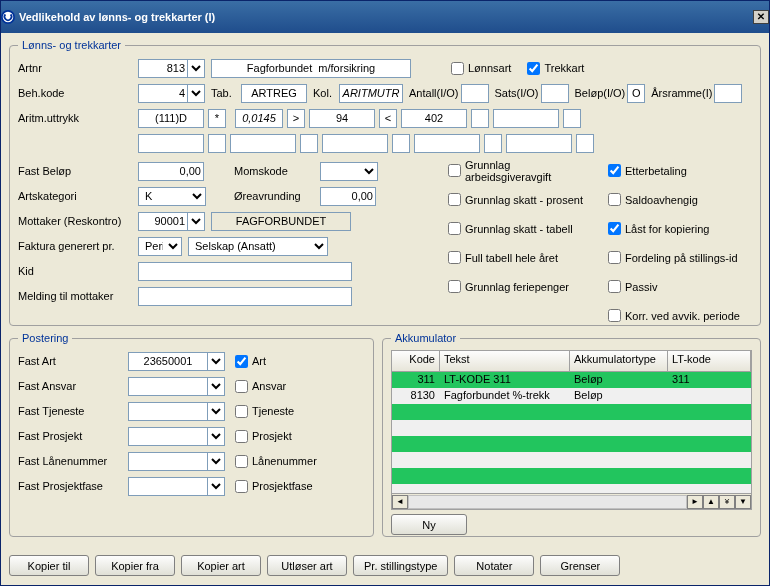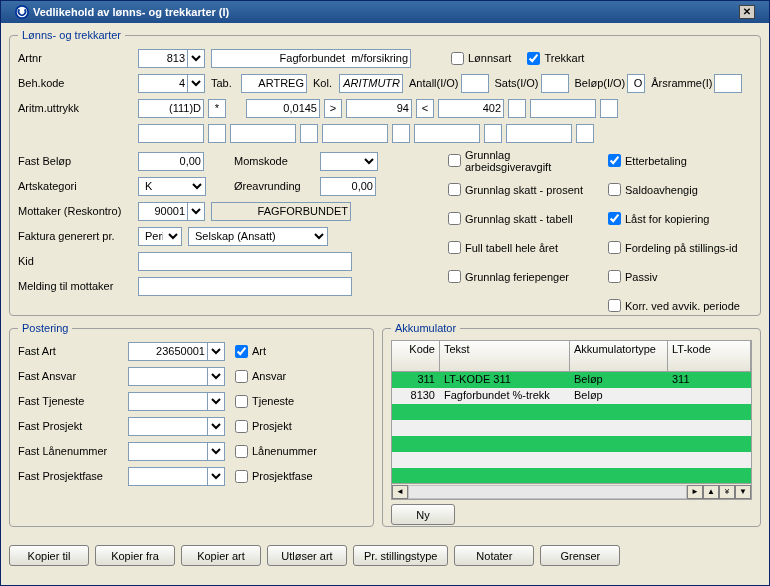--- a/index.html
+++ b/index.html
@@ -1,56 +1,56 @@
 <!DOCTYPE html>
 <html><head>
 <meta charset="utf-8">
 <style>
 * { box-sizing: border-box; font-family: Tahoma, Arial, sans-serif; font-size: 11px; }
 body { margin: 0; background: #ece9d8; }
 .window { width: 770px; height: 586px; background: #ece9d8; border: 1px solid #0a246a; position: relative; }
-.titlebar { height: 22px; background: linear-gradient(to bottom, #3a6ea5, #1f4d8c); color: #fff; display: flex; align-items: center; padding: 0 14px; font-weight: bold; }
+.titlebar { height: 32px; background: linear-gradient(to bottom, #3a6ea5, #1f4d8c); color: #fff; display: flex; align-items: center; padding: 0 0; font-weight: bold; }
 .titlebar .icon { width: 14px; height: 14px; margin-right: 4px; }
 .titlebar .title { flex: 1; }
 .titlebar .close { width: 16px; height: 14px; background: #d4d0c8; border: 1px solid #404040; color: #000; text-align: center; line-height: 12px; font-size: 10px; cursor: default; font-family: Arial; font-weight: bold; }
 .body { padding: 6px 8px 8px 8px; }
 fieldset { border: 1px solid #a0a0a0; border-radius: 4px; padding: 6px 8px 1px 8px; margin: 0 0 6px 0; }
 legend { color: #003399; padding: 0 4px; }
 .row { display: flex; align-items: center; min-height: 22px; margin-bottom: 3px; }
 .label { color: #000; }
 .label-col { width: 120px; flex-shrink: 0; }
 input[type=text], select { height: 19px; border: 1px solid #7f9db9; background: #fff; padding: 1px 2px; }
-input[type=text] { text-align: right; }
+input[type=text] { text-align: center; }
 input.num { text-align: right; }
 select { background: #fff; }
 input[type=checkbox] { margin: 0 4px 0 0; vertical-align: middle; width: 13px; height: 13px; }
 .chk-group { display: flex; flex-direction: column; gap: 12px; }
 .chk-row { display: flex; align-items: center; height: 17px; }
 .two-col { display: flex; gap: 8px; }
 .post-col { width: 365px; }
 .akk-col { flex: 1; }
 .table { border: 1px solid #a0a0a0; background: #fff; height: 160px; position: relative; display: flex; flex-direction: column; }
 .thead { display: flex; background: #ece9d8; border-bottom: 1px solid #a0a0a0; }
-.th { border-right: 1px solid #a0a0a0; padding: 2px 4px; height: 30px; background: linear-gradient(#fdfdfd, #e7e5d9); }
+.th { border-right: 1px solid #a0a0a0; padding: 2px 4px; height: 20px; background: linear-gradient(#fdfdfd, #e7e5d9); }
 .tbody { flex: 1; overflow: auto; background: #22c55e; }
 .trow { display: flex; height: 16px; }
 .trow:nth-child(even) { background: #f0f0f0; }
 .td { padding: 1px 4px; border-right: 1px solid transparent; overflow: hidden; }
 .c-kode { width: 48px; text-align: right; }
 .c-tekst { width: 130px; }
 .c-at { width: 98px; }
 .c-lt { flex: 1; }
 .hscroll { height: 16px; background: #ece9d8; border-top: 1px solid #a0a0a0; display: flex; align-items: center; }
 .hscroll .track { flex: 1; height: 14px; background: #e8e8e8; margin: 0 0; border: 1px solid #c0c0c0; position: relative; }
 .hscroll .arrows { display: flex; margin-left: auto; }
 .hscroll .sbtn { width: 16px; height: 14px; border: 1px solid #808080; background: #ece9d8; text-align: center; line-height: 12px; font-size: 8px; }
 .btn { height: 21px; border: 1px solid #808080; background: linear-gradient(#fdfdfd,#e0e0d6); border-radius: 3px; padding: 0 10px; cursor: default; }
 .btn-row { display: flex; gap: 6px; padding: 4px 8px; }
 .btn-row .btn { min-width: 80px; }
-.btn-ny { width: 64px; margin-top: 4px; text-align: center; }
+.btn-ny { width: 76px; margin-top: 4px; text-align: center; }
 .small-inp { width: 28px; }
 </style>
 </head>
 <body>
 <div class="window">
 <div class="titlebar">
   <svg class="icon" viewBox="0 0 16 16">
         <circle cx="8" cy="8" r="7" fill="#fff" stroke="#003399" stroke-width="2"></circle>
         <path d="M5 5 A4 4 0 1 0 11 5" fill="none" stroke="#003399" stroke-width="2"></path>
       </svg>
@@ -94,21 +94,21 @@
   <span class="label" style="margin-left:6px">Beløp(I/O)</span>
   <input type="text" class="small-inp" style="margin-left: 2px; width: 18px;" value="O">
   <span class="label" style="margin-left:6px">Årsramme(I)</span>
   <input type="text" class="small-inp" style="margin-left: 2px;">
 </div>
 
 <div class="row">
   <span class="label label-col">Aritm.uttrykk</span>
   <input type="text" style="width: 66px;" value="(111)D">
   <input type="text" style="width: 18px; margin-left: 4px; text-align: center;" value="*">
-  <input type="text" style="width: 74px; margin-left: 20px;" value="0,0145">
+  <input type="text" style="width: 48px; margin-left: 9px; font-style: italic;" value="0,0145">
   <input type="text" style="width: 18px; margin-left: 4px; text-align: center;" value="&gt;">
   <input type="text" style="width: 66px; margin-left: 4px;" value="94">
   <input type="text" style="width: 18px; margin-left: 4px; text-align: center;" value="&lt;">
   <input type="text" style="width: 66px; margin-left: 4px;" value="402">
   <input type="text" style="width: 18px; margin-left: 4px;">
   <input type="text" style="width: 66px; margin-left: 4px;">
   <input type="text" style="width: 18px; margin-left: 4px;">
 </div>
 <div class="row">
   <span class="label-col"></span>

